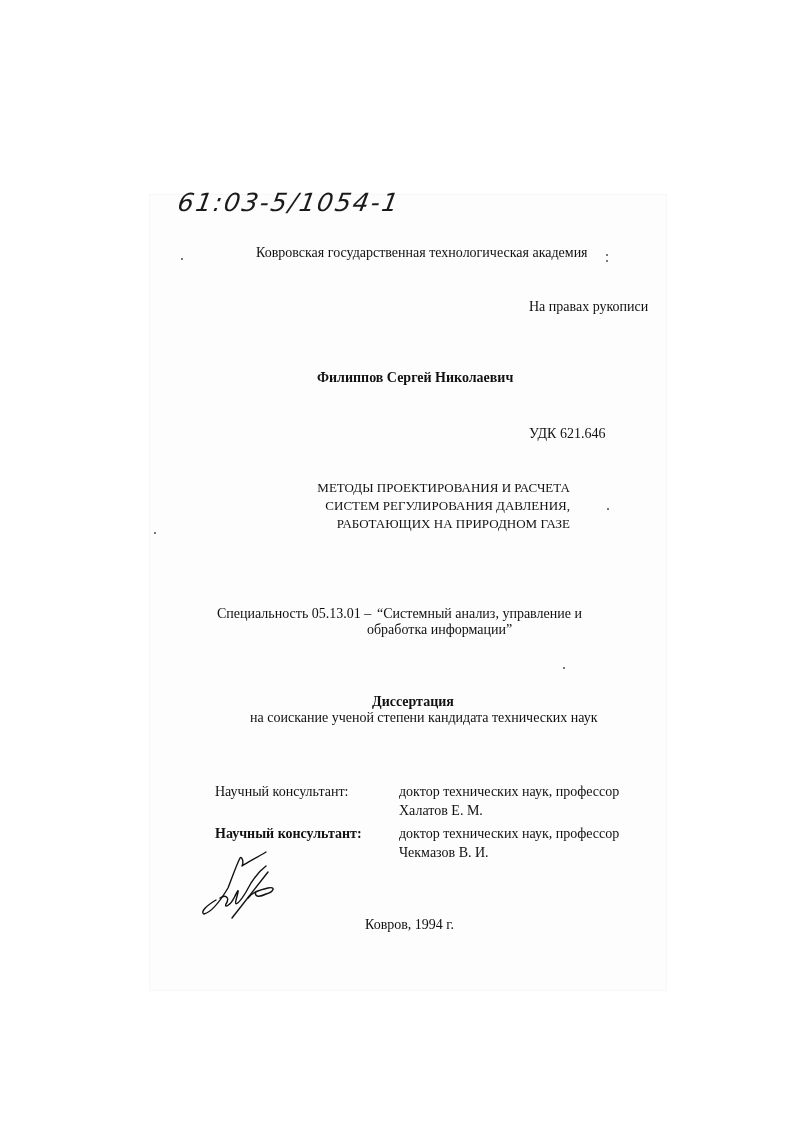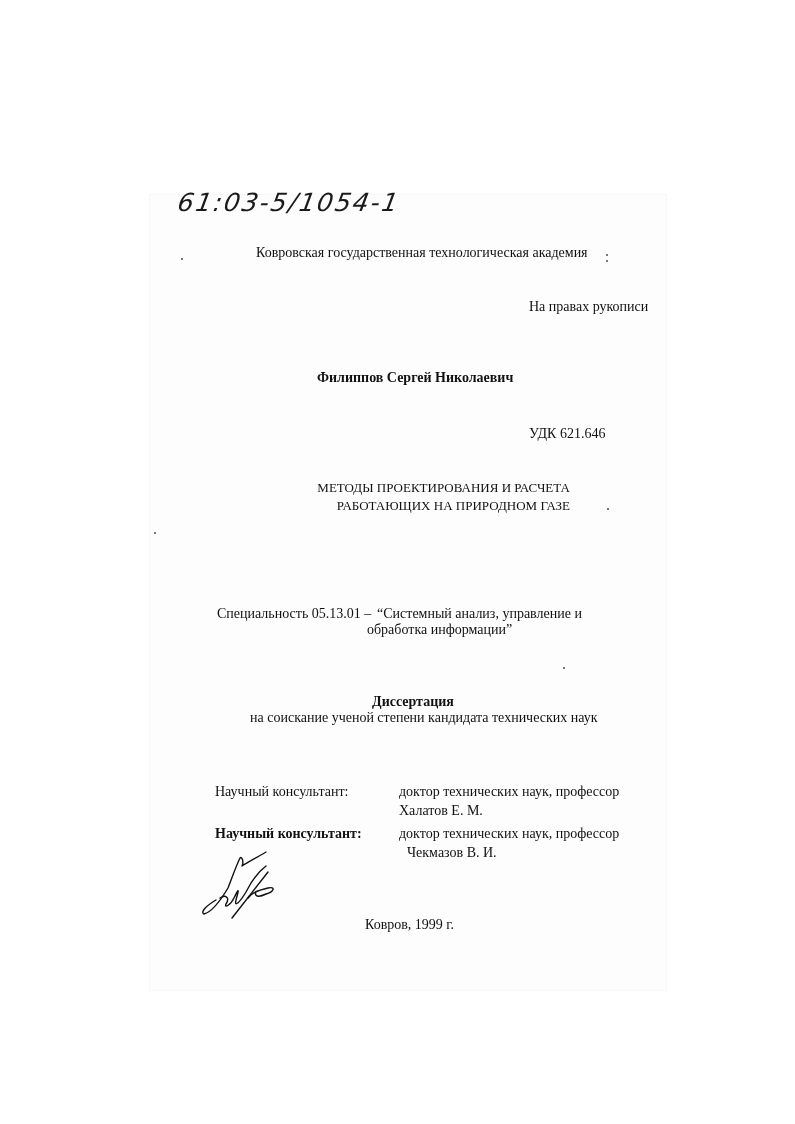--- a/index.html
+++ b/index.html
@@ -60,21 +60,21 @@
     .spec-label { left: 217px; top: 606px; }
     .spec-value-1 { left: 377px; top: 606px; }
     .spec-value-2 { left: 367px; top: 622px; }
     .diss-1 { left: 372px; top: 694px; font-weight: bold; }
     .diss-2 { left: 250px; top: 710px; }
     .sup-label { left: 215px; top: 784px; }
     .sup-deg { left: 399px; top: 784px; }
     .sup-name { left: 399px; top: 803px; }
     .con-label { left: 215px; top: 826px; font-weight: bold; }
     .con-deg { left: 399px; top: 826px; }
-    .con-name { left: 399px; top: 845px; margin-left: 8px; }
+    .con-name { left: 399px; top: 845px; }
     .city-year { left: 365px; top: 917px; }
     .signature {
       position: absolute;
       left: 196px;
       top: 848px;
       width: 100px;
       height: 80px;
     }
     .speck {
       position: absolute;
@@ -93,20 +93,21 @@
 <div class="el institution">Ковровская государственная технологическая академия</div>
 
 <div class="el rights">На правах рукописи</div>
 
 <div class="el author">Филиппов Сергей Николаевич</div>
 
 <div class="el udc">УДК 621.646</div>
 
 <div class="el title">
   <div>МЕТОДЫ ПРОЕКТИРОВАНИЯ И РАСЧЕТА</div>
+  <div>СИСТЕМ РЕГУЛИРОВАНИЯ ДАВЛЕНИЯ,</div>
   <div>РАБОТАЮЩИХ НА ПРИРОДНОМ ГАЗЕ</div>
 </div>
 
 <div class="el spec-label">Специальность 05.13.01 –</div>
 <div class="el spec-value-1">“Системный анализ, управление и</div>
 <div class="el spec-value-2">обработка информации”</div>
 
 <div class="el diss-1">Диссертация</div>
 <div class="el diss-2">на соискание ученой степени кандидата технических наук</div>
 
@@ -118,20 +119,20 @@
 <div class="el con-deg">доктор технических наук, профессор</div>
 <div class="el con-name">Чекмазов В. И.</div>
 
 <svg class="signature" viewBox="0 0 100 80" fill="none" stroke="#111" stroke-width="1.4" stroke-linecap="round" stroke-linejoin="round">
   <path d="M20 52 C 10 58, 4 64, 8 66 C 16 64, 26 50, 32 40 C 36 30, 40 18, 44 10 C 46 8, 48 14, 46 18 C 52 14, 60 10, 70 4"></path>
   <path d="M24 50 C 30 46, 34 50, 30 56 C 28 60, 34 58, 38 50 C 42 42, 44 38, 40 52 C 38 60, 44 54, 50 44 C 54 36, 62 24, 70 18"></path>
   <path d="M52 50 C 56 44, 64 42, 72 40 C 80 38, 78 44, 70 46 C 62 50, 58 48, 60 44"></path>
   <path d="M36 70 L 72 24"></path>
 </svg>
 
-<div class="el city-year">Ковров, 1999 г.</div>
+<div class="el city-year">Ковров, 1994 г.</div>
 
 <div class="speck" style="left:181px;top:258px;"></div>
 <div class="speck" style="left:606px;top:254px;"></div>
 <div class="speck" style="left:606px;top:260px;"></div>
 <div class="speck" style="left:154px;top:532px;"></div>
 <div class="speck" style="left:563px;top:667px;"></div>
 <div class="speck" style="left:607px;top:508px;"></div>
 
 </body></html>

